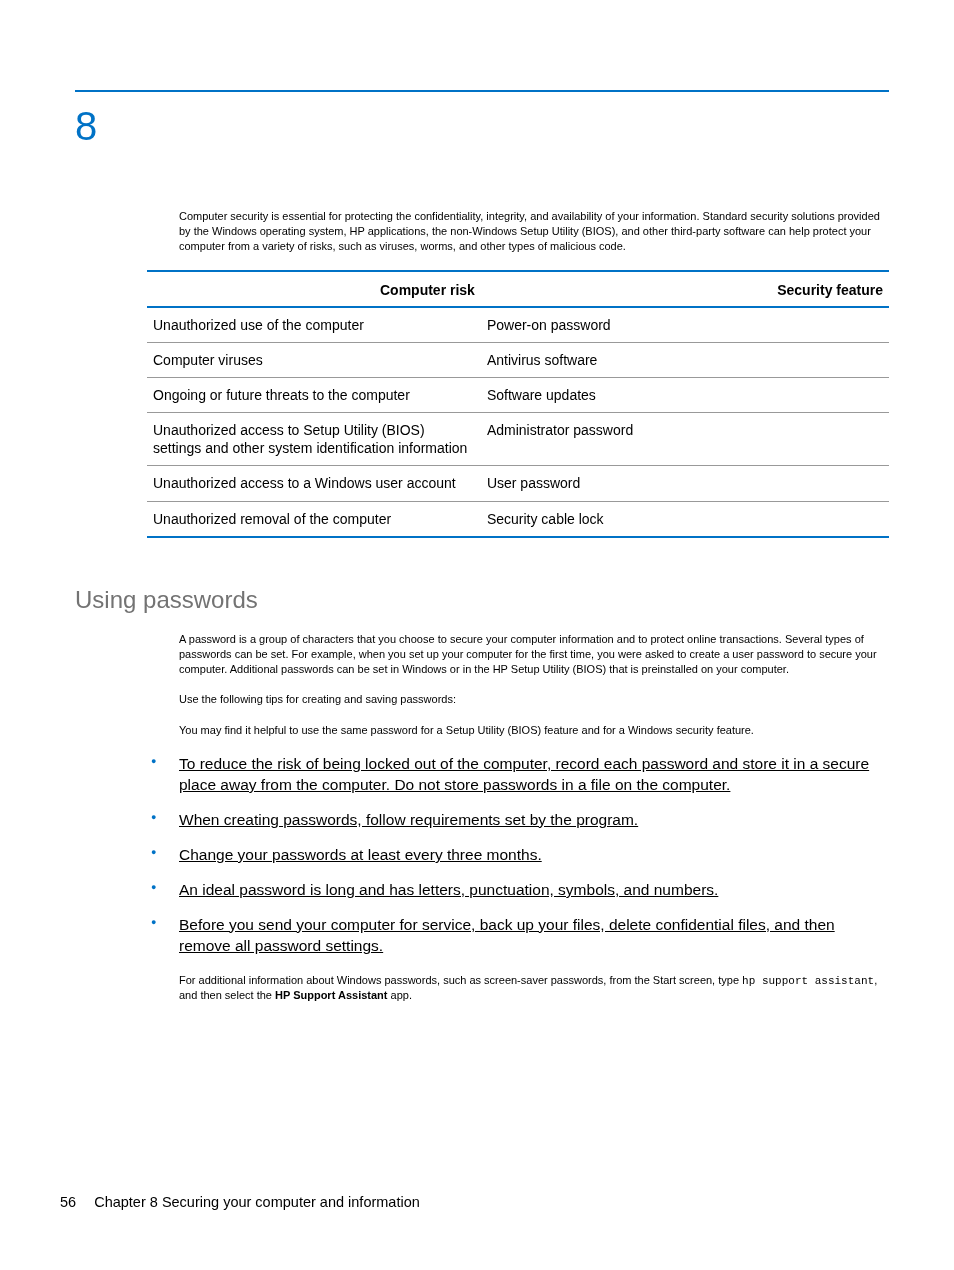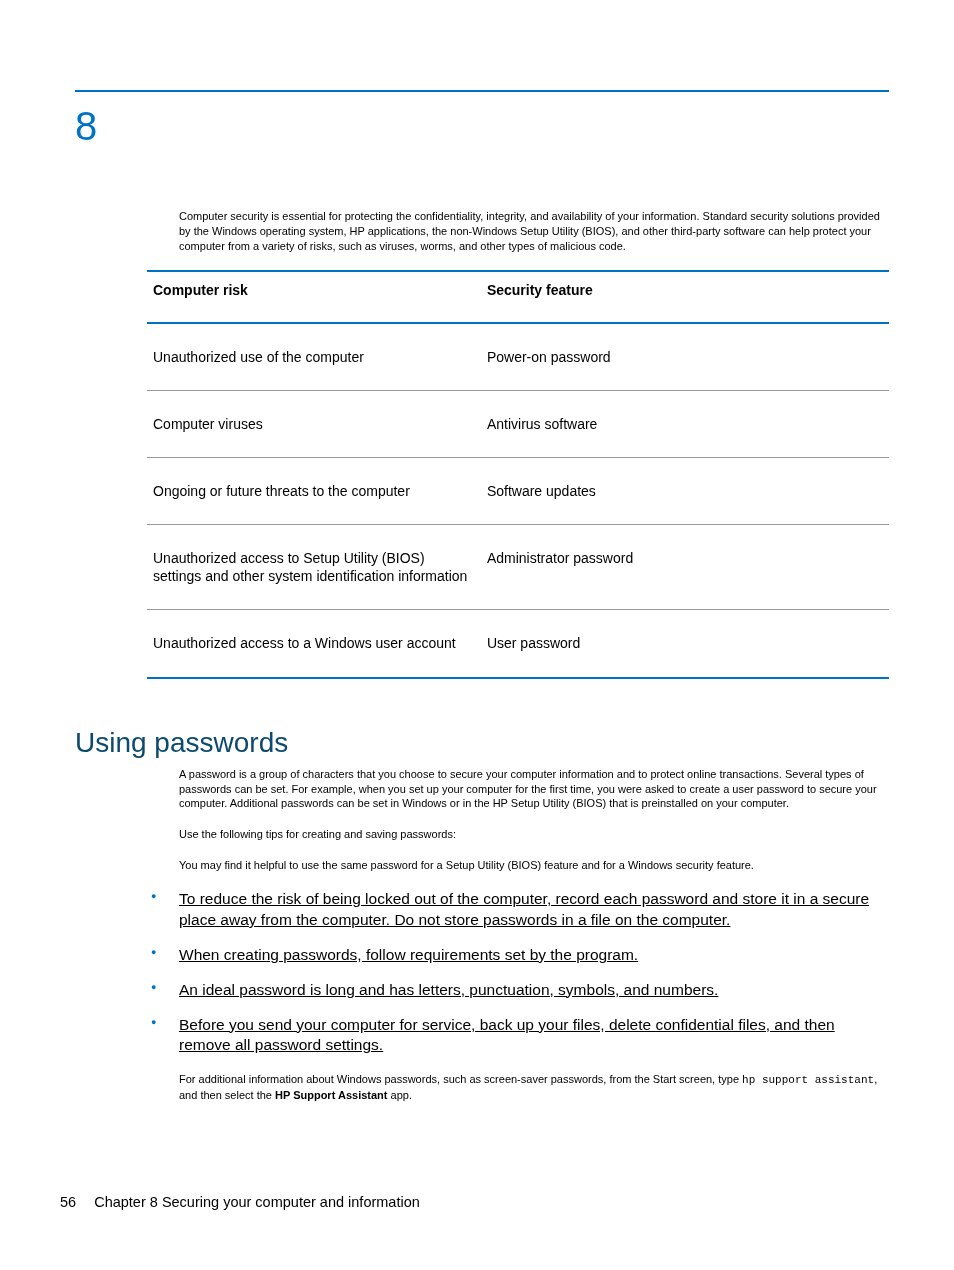--- a/index.html
+++ b/index.html
@@ -70,41 +70,41 @@
       border-collapse: collapse;
       width: calc(100% - 72px);
       font-size: 14px;
       margin-bottom: 48px;
     }
     .risk-table thead tr {
       border-top: 2px solid #0072c6;
       border-bottom: 2px solid #0072c6;
     }
     .risk-table th {
-      text-align: left;
+      text-align: right;
       font-weight: bold;
-      padding: 10px 6px 24px 6px;
+      padding: 10px 6px 8px 6px;
     }
     .risk-table th:first-child { width: 45%; }
     .risk-table tbody tr {
       border-bottom: 1px solid #999;
     }
     .risk-table tbody tr:last-child {
       border-bottom: 2px solid #0072c6;
     }
     .risk-table td {
-      padding: 24px 6px;
+      padding: 8px 6px;
       vertical-align: top;
       line-height: 1.3;
     }
     .section-heading {
-      font-size: 28px;
-      color: #0c4a6e;
+      font-size: 24px;
+      color: #737373;
       font-weight: normal;
-      margin-bottom: 8px;
+      margin-bottom: 18px;
       margin-top: 8px;
     }
     .bullet-list {
       list-style: none;
       margin-left: 72px;
       margin-bottom: 16px;
     }
     .bullet-list li {
       position: relative;
       padding-left: 32px;
@@ -166,32 +166,37 @@
           <td>Software updates</td>
         </tr>
       <tr>
           <td>Unauthorized access to Setup Utility (BIOS) settings and other system identification information</td>
           <td>Administrator password</td>
         </tr>
       <tr>
           <td>Unauthorized access to a Windows user account</td>
           <td>User password</td>
         </tr>
+      <tr>
+          <td>Unauthorized removal of the computer</td>
+          <td>Security cable lock</td>
+        </tr>
     </tbody>
   </table>
 
   <h2 class="section-heading">Using passwords</h2>
 
   <p class="body-text">A password is a group of characters that you choose to secure your computer information and to protect online transactions. Several types of passwords can be set. For example, when you set up your computer for the first time, you were asked to create a user password to secure your computer. Additional passwords can be set in Windows or in the HP Setup Utility (BIOS) that is preinstalled on your computer.</p>
   <p class="body-text">Use the following tips for creating and saving passwords:</p>
   <p class="body-text">You may find it helpful to use the same password for a Setup Utility (BIOS) feature and for a Windows security feature.</p>
 
   <ul class="bullet-list">
     <li>To reduce the risk of being locked out of the computer, record each password and store it in a secure place away from the computer. Do not store passwords in a file on the computer.</li>
     <li>When creating passwords, follow requirements set by the program.</li>
+    <li>Change your passwords at least every three months.</li>
     <li>An ideal password is long and has letters, punctuation, symbols, and numbers.</li>
     <li>Before you send your computer for service, back up your files, delete confidential files, and then remove all password settings.</li>
   </ul>
 
   <p class="body-text">
     <span>For additional information about Windows passwords, such as screen-saver passwords, from the Start screen, type </span><span class="mono">hp support assistant</span><span>, and then select the </span><span class="bold">HP Support Assistant</span><span> app.</span>
   </p>
 </div>
 
 <div class="footer">

